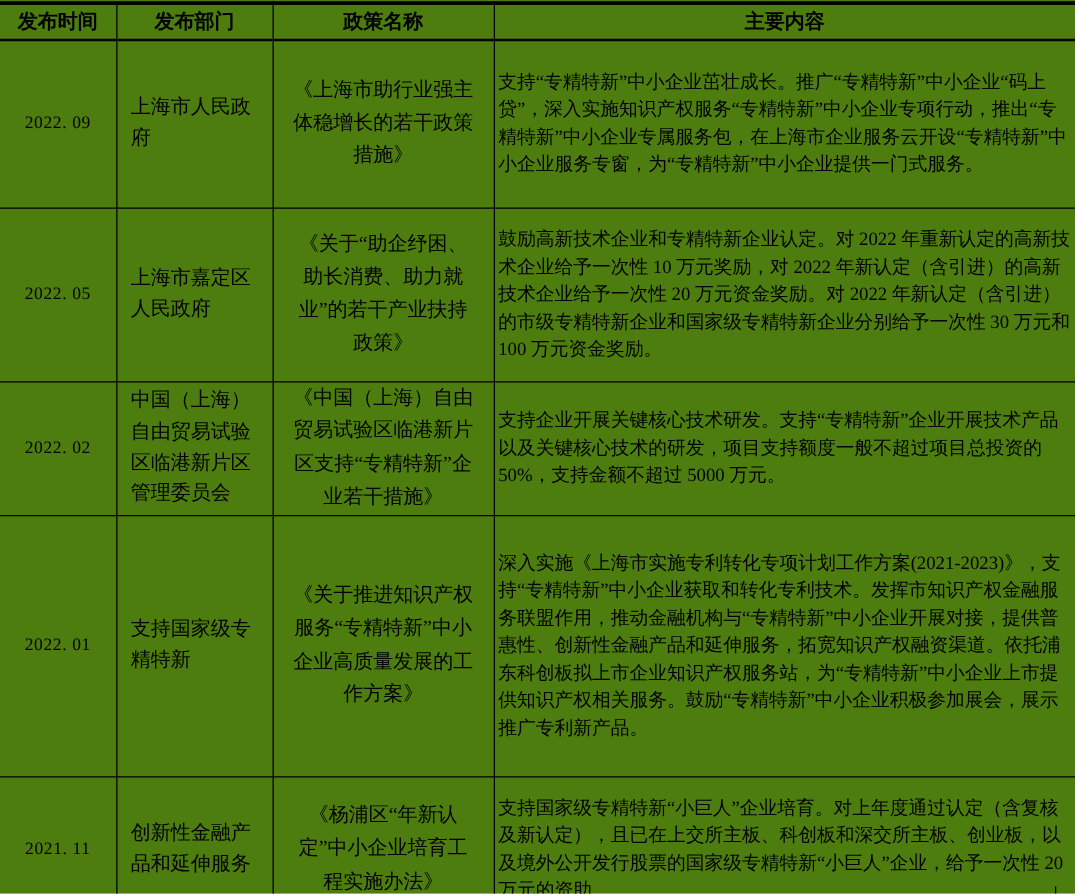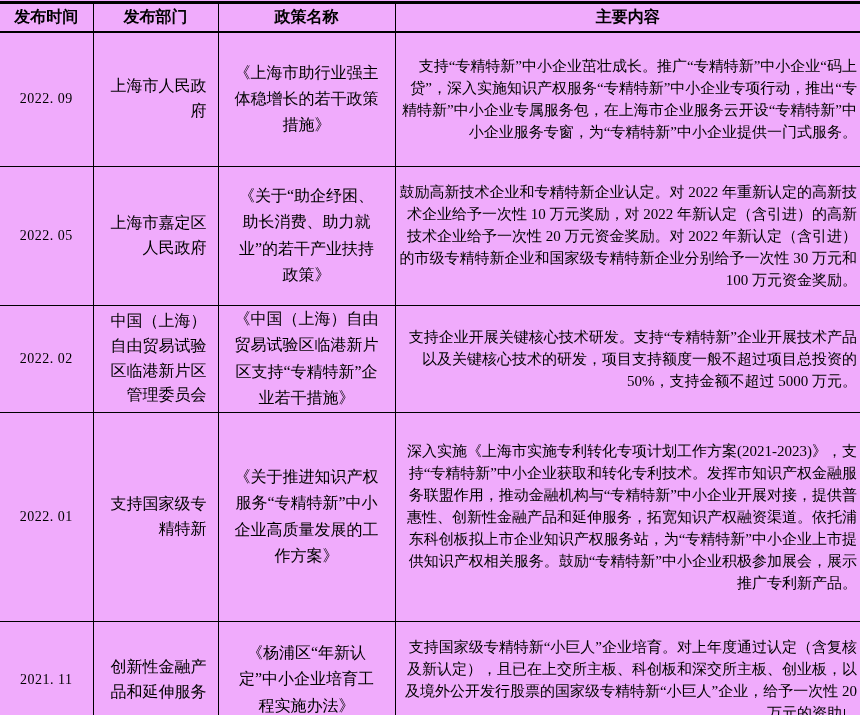--- a/index.html
+++ b/index.html
@@ -7,21 +7,21 @@
     padding: 0;
     background: #ffffff;
     color: #000000;
     font-family: "Liberation Serif", "DejaVu Serif", serif;
   }
   .page {
     position: relative;
     width: 860px;
     height: 715px;
     overflow: hidden;
-    background: #f0abfc;
+    background: #4d7c0f;
   }
   table.policy {
     border-collapse: collapse;
     table-layout: fixed;
     width: 860px;
     margin-top: 1px;
     border-top: 3px solid #000000;
   }
   th, td {
     border-right: 1px solid #000000;
@@ -38,34 +38,34 @@
   }
   tbody td { border-bottom: 1px solid #000000; }
   td.c-date {
     font-size: 14px;
     text-align: center;
     letter-spacing: 0.5px;
     white-space: nowrap;
   }
   td.c-dept {
     font-size: 16px;
-    text-align: right;
+    text-align: left;
     line-height: 1.55;
     padding: 0 11px;
   }
   td.c-policy {
     font-size: 16px;
     text-align: center;
     line-height: 1.65;
     padding: 0 13px;
   }
   td.c-content {
     font-size: 15px;
     line-height: 22px;
-    text-align: right;
+    text-align: left;
     padding: 14px 3px;
   }
   .stub {
     position: absolute;
     left: 844px;
     top: 709px;
     width: 1px;
     height: 6px;
     background: #000000;
   }

